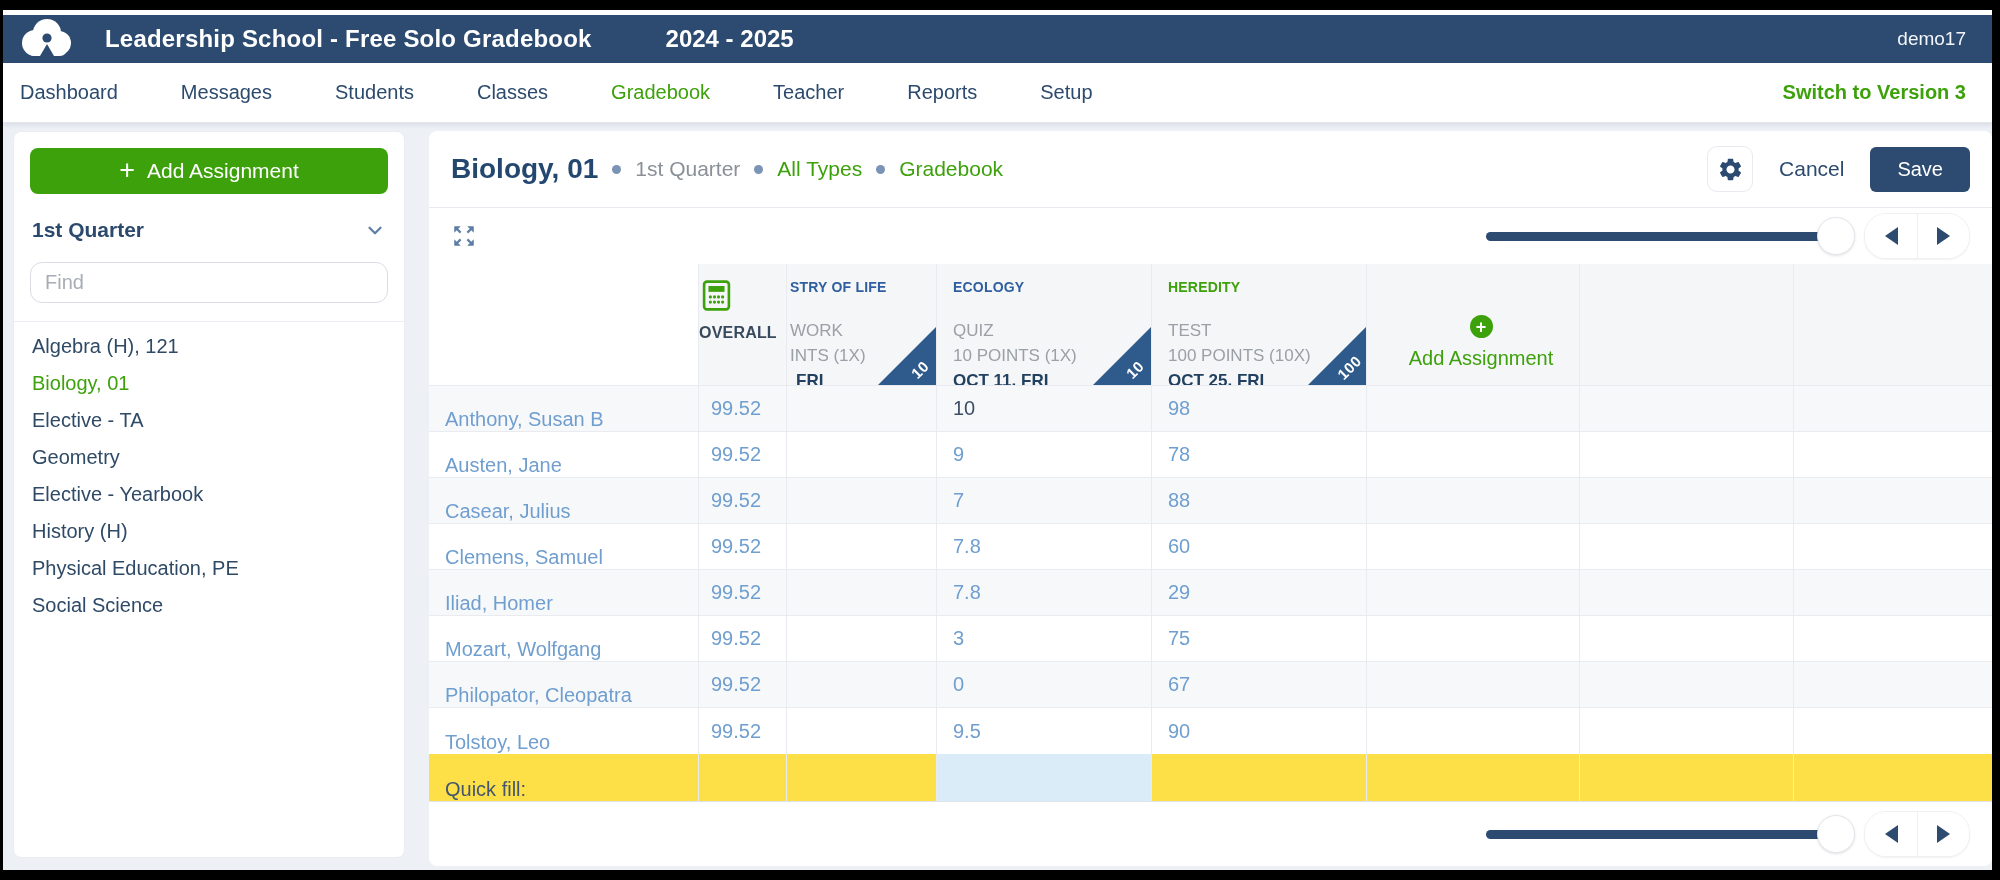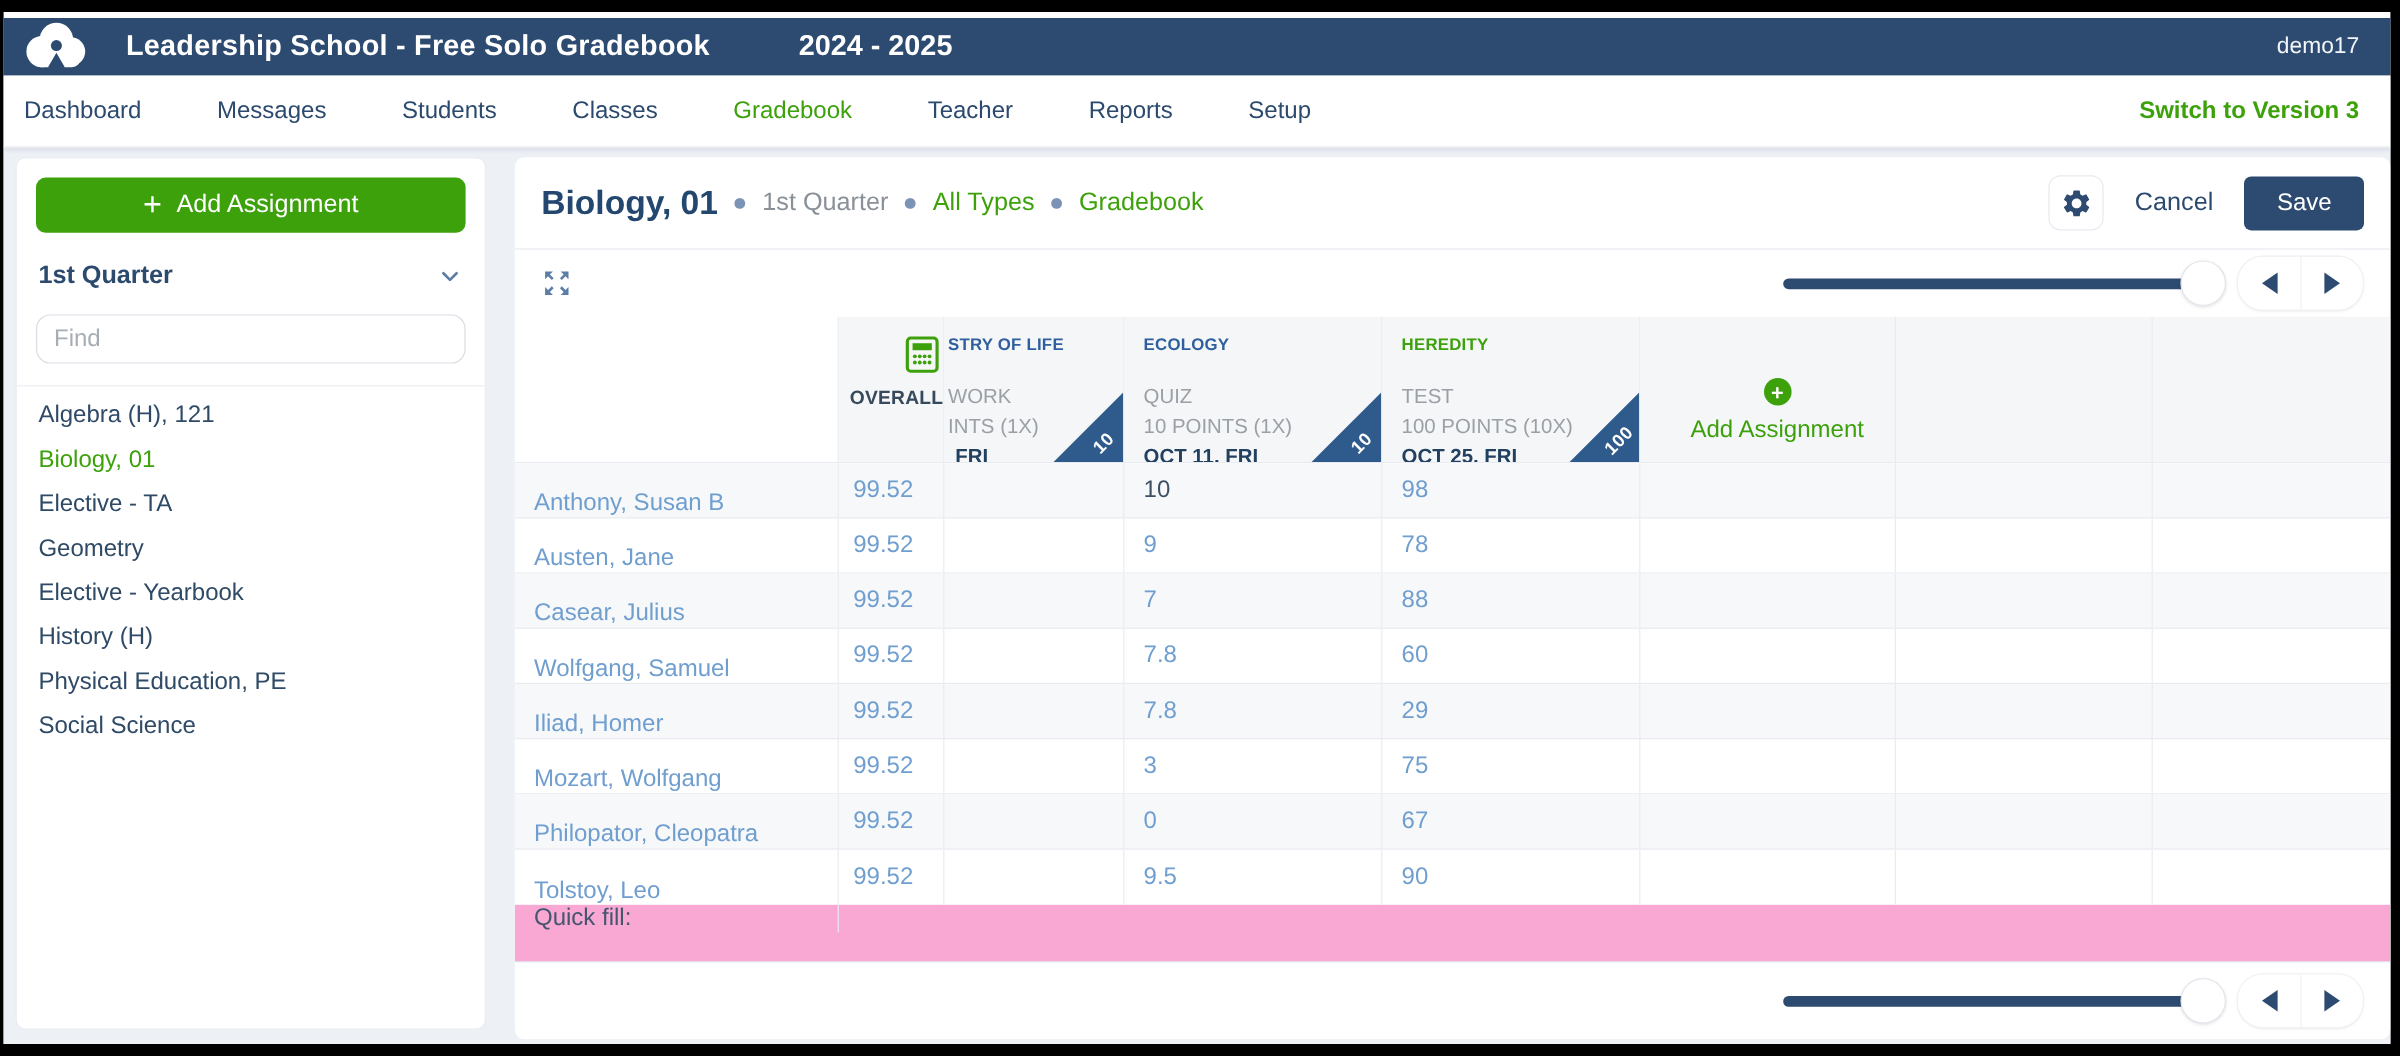--- a/index.html
+++ b/index.html
@@ -84,38 +84,38 @@
 
   .grid-head { height:122px; }
   .grid-head .cell { background:#f5f6f8; position:relative; flex-direction:column; align-items:flex-start;
                      justify-content:flex-start; padding-top:12px; }
   .grid-head .c-name { background:#fff; }
   .head-title { font-size:14px; font-weight:bold; color:#2f5f9e; letter-spacing:.2px; line-height:22px; margin-bottom:20px; white-space:nowrap; }
   .head-title.green { color:#3da10b; }
   .head-sub { font-size:17px; color:#9aa0a6; line-height:25px; white-space:nowrap; }
   .head-date { font-size:17px; font-weight:bold; color:#22405f; line-height:25px; white-space:nowrap; }
   .grid-head .c-a0 { padding-left:3px; }
-  .grid-head .c-overall { align-items:flex-end; padding:14px 0 0 0; }
+  .grid-head .c-overall { align-items:flex-start; padding:14px 0 0 0; }
   .overall-label { font-size:16px; font-weight:bold; color:#37495c; margin-top:11px; letter-spacing:.2px; }
   .grid-head .c-add { align-items:center; justify-content:center; gap:8px; cursor:pointer; }
   .plus-circle { width:23px; height:23px; border-radius:50%; background:#3da10b; color:#fff; display:flex;
                  align-items:center; justify-content:center; font-size:18px; font-weight:bold; line-height:1; }
   .add-col-label { font-size:20px; color:#3da10b; }
   .corner { position:absolute; right:0; bottom:0; width:0; height:0;
             border-bottom:58px solid #2e5b8b; border-left:58px solid transparent; }
   .corner-num { position:absolute; right:7px; bottom:7px; color:#fff; font-size:15px; font-weight:bold;
                 transform:rotate(-45deg); letter-spacing:.5px; }
 
   .grid-body .grid-row { height:46px; }
   .grid-body .grid-row:nth-child(odd) { background:#f7f8fa; }
   .name-cell { font-size:20px; color:#6f9ecf; cursor:pointer; white-space:nowrap; }
   .val { font-size:20px; color:#6f9ecf; }
   .cell-a1.edited .val { color:#3d4f63; }
 
-  .quickfill-row { height:47px; background:#f9a8d4;flex-direction:column; }
+  .quickfill-row { height:47px; background:#fde047; }
   .quickfill-label { font-size:20px; color:#44566e; }
   .qf-highlight { background:#d9ecf8; }
 
   .bottombar { flex:1; display:flex; align-items:center; justify-content:flex-end; padding:0 22px; min-height:50px; }
 
   svg { display:block; }
 </style>
 </head>
 <body>
 
@@ -356,21 +356,21 @@
     <div class="cell c-a2">
                   <span class="val">88</span>
                 </div>
     <div class="cell c-add"></div>
     <div class="cell c-e1"></div>
     <div class="cell c-e2"></div>
   </div>
 
   <div class="grid-row">
     <div class="cell c-name">
-                  <span class="name-cell">Wolfgang, Samuel</span>
+                  <span class="name-cell">Clemens, Samuel</span>
                 </div>
     <div class="cell c-overall">
                   <span class="val">99.52</span>
                 </div>
     <div class="cell c-a0">
                   <span class="val"></span>
                 </div>
     <div class="cell c-a1 cell-a1">
                   <span class="val">7.8</span>
                 </div>

